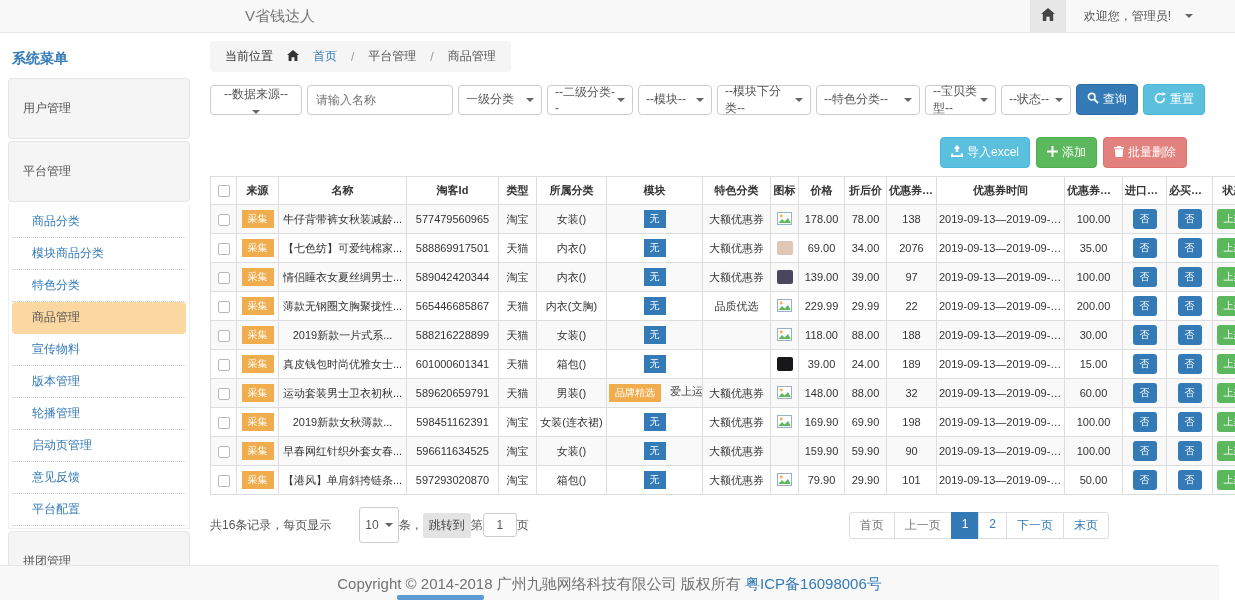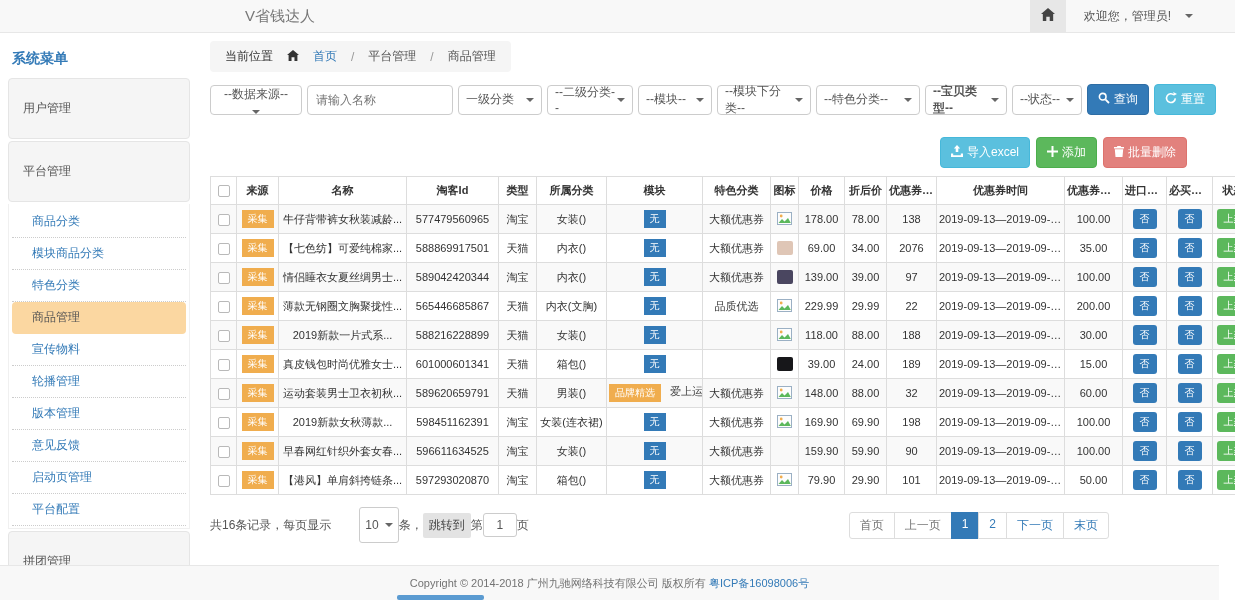--- a/index.html
+++ b/index.html
@@ -77,21 +77,21 @@
   .pager { margin-left:auto; margin-right:108px; display:flex; }
   .pg { border:1px solid #ddd; background:#fff; padding:4px 10px; margin-left:-1px; cursor:pointer; }
   .pg.muted { color:#777; }
   .pg.link  { color:#337ab7; }
   .pg.active{ background:#337ab7; border-color:#337ab7; color:#fff; }
   .pg:first-child { border-radius:3px 0 0 3px; margin-left:0; }
   .pg:last-child  { border-radius:0 3px 3px 0; }
   
   footer { position:absolute; left:0; right:16px; bottom:0; height:35px; background:#f8f8f8;
            border-top:1px solid #e7e7e7; text-align:center; line-height:35px; color:#737373;
-           font-size:11px; z-index:5; }
+           font-size:15px; z-index:5; }
   footer .lnk { color:#337ab7; cursor:pointer; }
   .scroll-thumb { position:absolute; left:397px; bottom:0; width:87px; height:5px;
                   background:#5b9bd1; border-radius:2px; z-index:6; cursor:grab; }
 </style>
 </head>
 <body>
 
 <div class="topbar">
   <div class="brand">V省钱达人</div>
   <div class="topbar-right">
@@ -114,24 +114,24 @@
     <div class="side-title">系统菜单</div>
     <nav id="side-items">
         <div class="side-section">用户管理</div>
         <div class="side-section">平台管理</div>
         <div class="sub-wrap">
           <div class="side-sub">商品分类</div>
           <div class="side-sub">模块商品分类</div>
           <div class="side-sub">特色分类</div>
           <div class="side-sub active">商品管理</div>
           <div class="side-sub">宣传物料</div>
+          <div class="side-sub">版本管理</div>
           <div class="side-sub">轮播管理</div>
-          <div class="side-sub">版本管理</div>
+          <div class="side-sub">启动页管理</div>
           <div class="side-sub">意见反馈</div>
-          <div class="side-sub">启动页管理</div>
           <div class="side-sub">平台配置</div>
         </div>
         <div class="side-section">拼团管理</div>
         <div class="side-section">省惠快报</div>
         <div class="side-section">消息管理</div>
         <div class="side-section">订单管理</div>
       </nav>
   </aside>
 
   <main>
@@ -169,21 +169,21 @@
           <i class="caret-dark"></i>
         </div>
         <div class="sel" style="width: 94px;">
           <span>--模块下分类--</span>
           <i class="caret-dark"></i>
         </div>
         <div class="sel" style="width: 104px;">
           <span>--特色分类--</span>
           <i class="caret-dark"></i>
         </div>
-        <div class="sel" style="width: 82px; font-weight: bold;">
+        <div class="sel" style="width: 71px;">
           <span>--宝贝类型--</span>
           <i class="caret-dark"></i>
         </div>
         <div class="sel" style="width: 70px;">
           <span>--状态--</span>
           <i class="caret-dark"></i>
         </div>
         <button class="btn btn-primary">
         <span>
           <svg width="12" height="12" viewBox="0 0 12 12">

